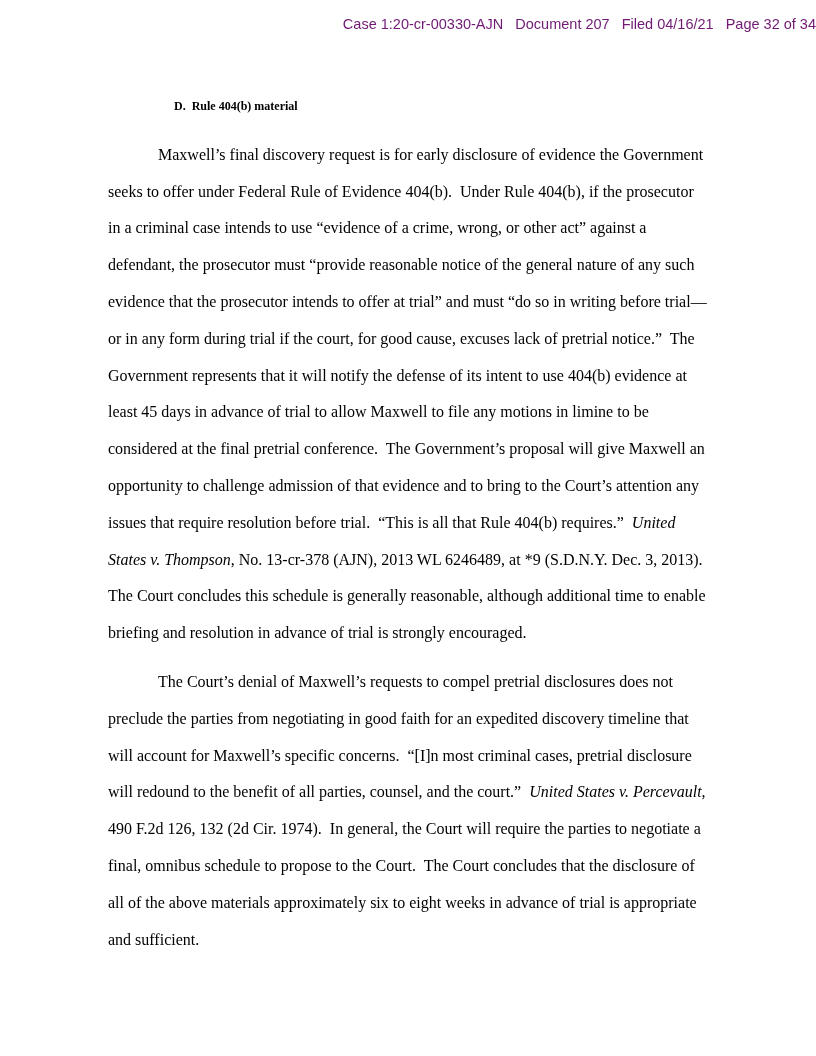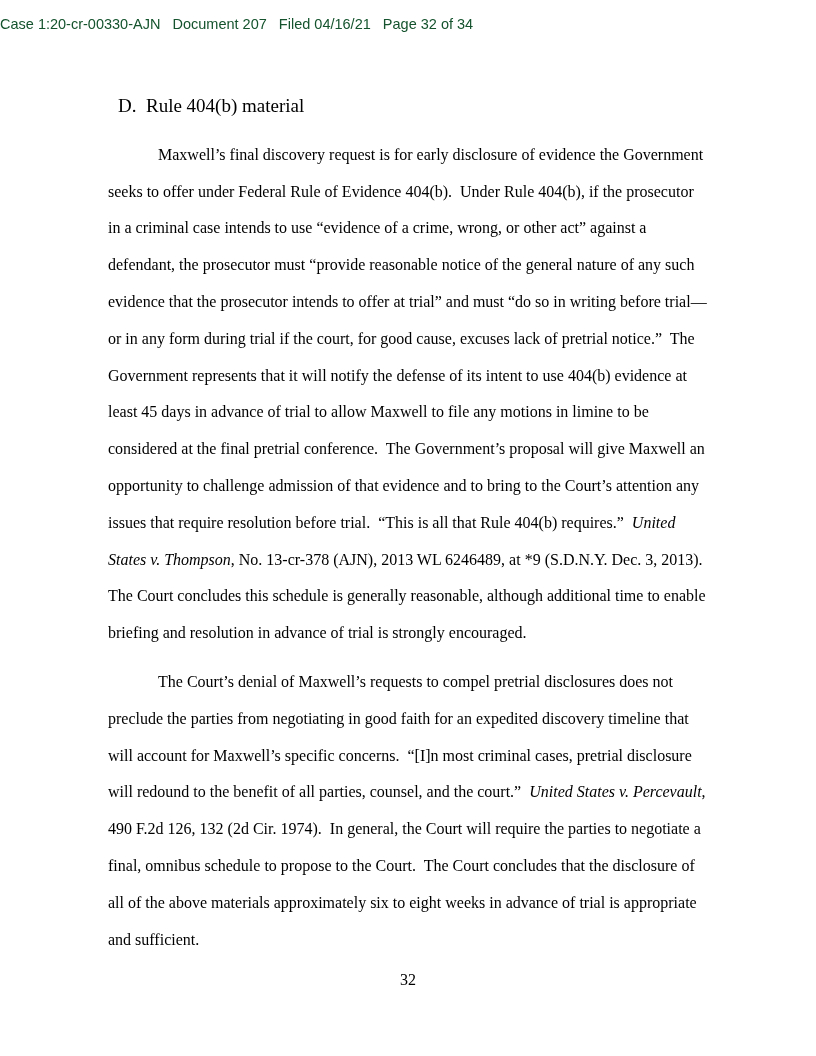--- a/index.html
+++ b/index.html
@@ -14,38 +14,38 @@
     background: #ffffff;
     overflow: hidden;
     font-family: "Liberation Serif", serif;
     color: #000000;
   }
   .case-header {
     position: absolute;
     top: 16px;
     left: 0;
     width: 100%;
-    text-align: left;
+    text-align: right;
     font-family: "Liberation Sans", sans-serif;
     font-size: 14.5px;
-    color: #14532d;
+    color: #701a75;
     white-space: pre;
   }
   .content {
     position: absolute;
     top: 88px;
     left: 96px;
     width: 624px;
     font-size: 16px;
     line-height: 36.8px;
   }
   .section-heading {
-    font-size: 19px;
-    font-weight: normal;
-    margin: 0 0 0 22px;
+    font-size: 12px;
+    font-weight: bold;
+    margin: 0 0 0 78px;
     line-height: 36.8px;
     white-space: pre-wrap;
   }
   .para {
     margin: 12px;
     text-indent: 50px;
     text-align: left;
     white-space: pre-wrap;
   }
   .para .italic {
@@ -70,15 +70,14 @@
   <div class="content">
 
     <h2 class="section-heading">D.  Rule 404(b) material</h2>
 
     <p class="para"><span>Maxwell’s final discovery request is for early disclosure of evidence the Government seeks to offer under Federal Rule of Evidence 404(b).  Under Rule 404(b), if the prosecutor in a criminal case intends to use “evidence of a crime, wrong, or other act” against a defendant, the prosecutor must “provide reasonable notice of the general nature of any such evidence that the prosecutor intends to offer at trial” and must “do so in writing before trial—or in any form during trial if the court, for good cause, excuses lack of pretrial notice.”  The Government represents that it will notify the defense of its intent to use 404(b) evidence at least 45 days in advance of trial to allow Maxwell to file any motions in limine to be considered at the final pretrial conference.  The Government’s proposal will give Maxwell an opportunity to challenge admission of that evidence and to bring to the Court’s attention any issues that require resolution before trial.  “This is all that Rule 404(b) requires.”  </span><span class="italic">United States v. Thompson</span><span>, No. 13-cr-378 (AJN), 2013 WL 6246489, at *9 (S.D.N.Y. Dec. 3, 2013).  The Court concludes this schedule is generally reasonable, although additional time to enable briefing and resolution in advance of trial is strongly encouraged.</span></p>
 
     <p class="para"><span>The Court’s denial of Maxwell’s requests to compel pretrial disclosures does not preclude the parties from negotiating in good faith for an expedited discovery timeline that will account for Maxwell’s specific concerns.  “[I]n most criminal cases, pretrial disclosure will redound to the benefit of all parties, counsel, and the court.”  </span><span class="italic">United States v. Percevault</span><span>, 490 F.2d 126, 132 (2d Cir. 1974).  In general, the Court will require the parties to negotiate a final, omnibus schedule to propose to the Court.  The Court concludes that the disclosure of all of the above materials approximately six to eight weeks in advance of trial is appropriate and sufficient.</span></p>
 
   </div>
 
-  <div class="page-number">32</div>
 
 </div>
 
 </body></html>

